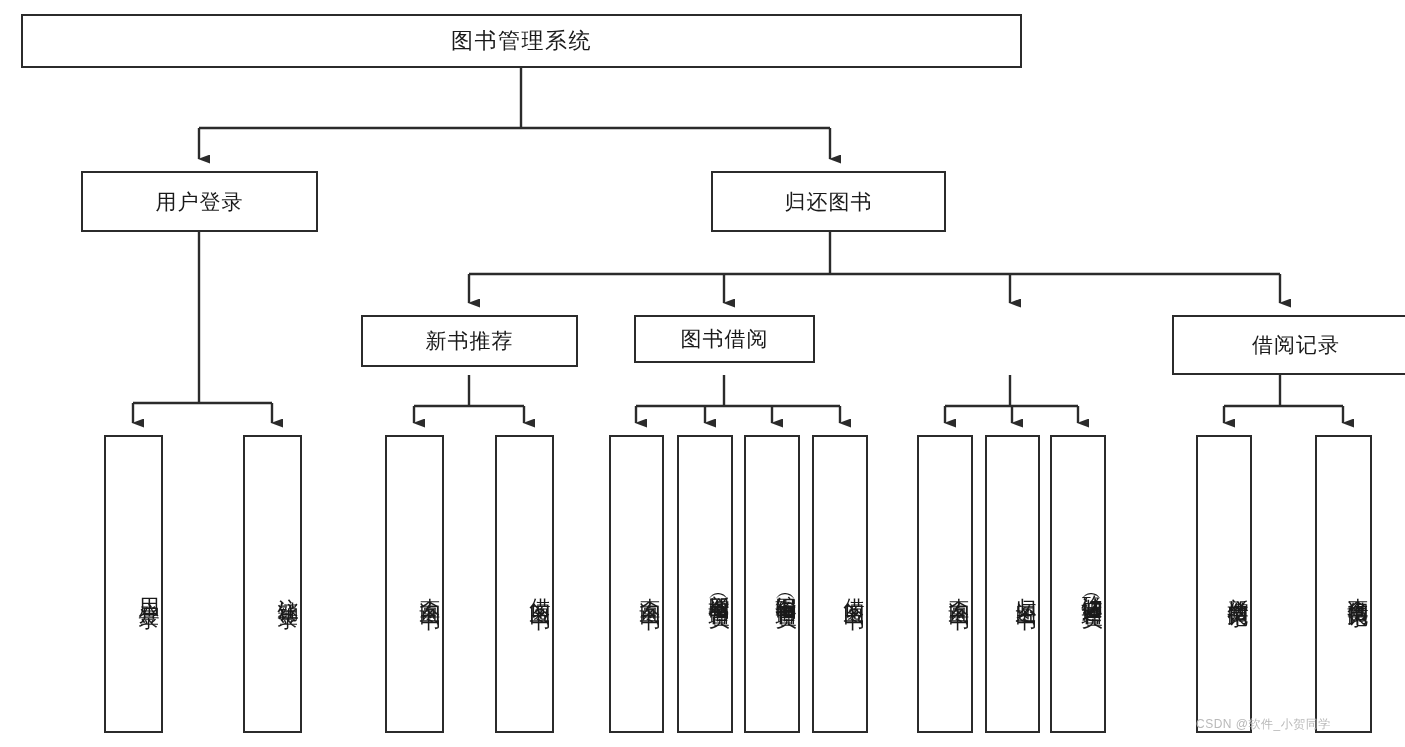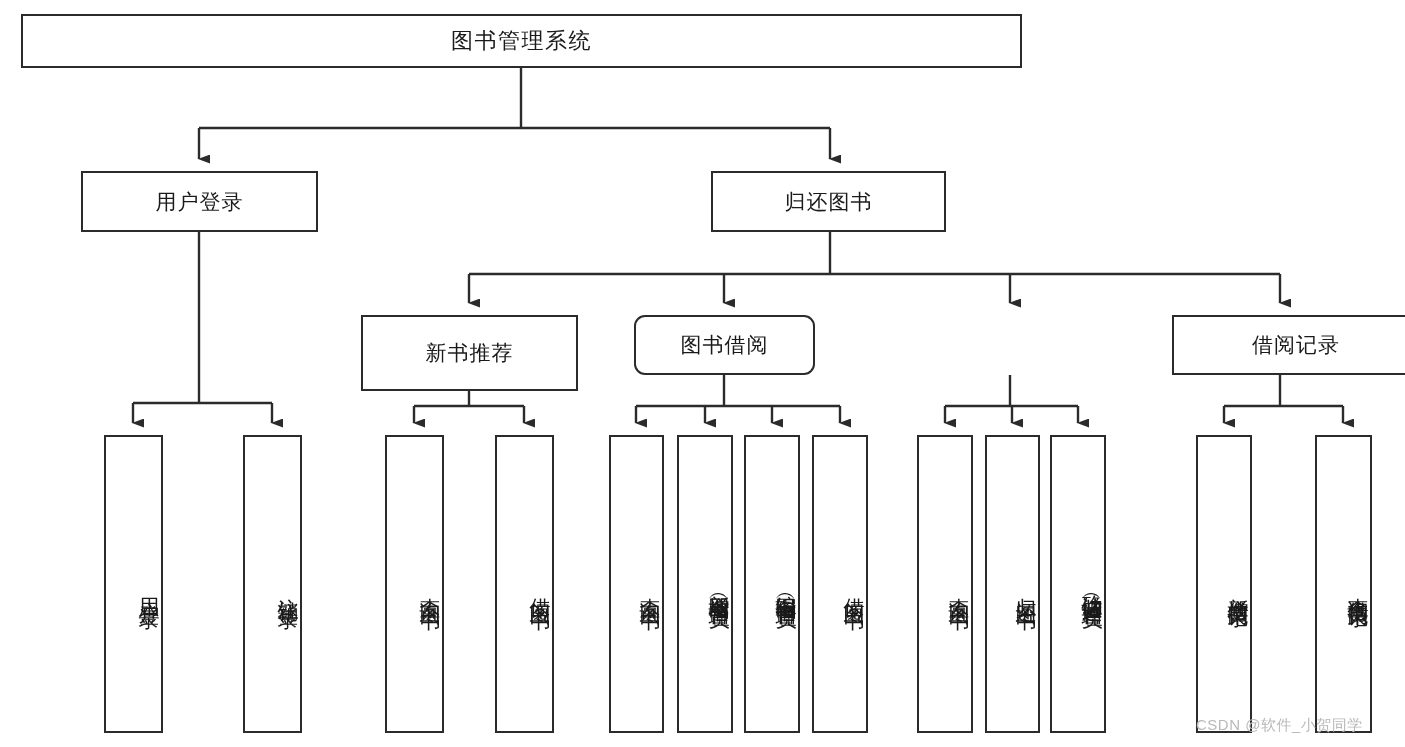--- a/index.html
+++ b/index.html
@@ -30,21 +30,21 @@
     font-size:21px;
     letter-spacing:4px;
     line-height:1.1;
     align-items:flex-start;
     justify-content:center;
     padding-top:10px;
   }
   .node-v.tight{letter-spacing:2px;padding-top:6px;}
   .watermark{
     position:absolute;
-    font-size:15px;
+    font-size:12px;
     color:#b9b9b9;
     letter-spacing:0.5px;
     white-space:nowrap;
     user-select:none;
   }
 </style>
 </head>
 <body>
 
 <div id="diagram">
@@ -97,22 +97,22 @@
       <path d="M1224,406 L1224,423" marker-end="url(#arr)"></path>
       <path d="M1343,406 L1343,423" marker-end="url(#arr)"></path>
     </g>
   </svg>
 
   <div class="node node-h node-root" style="left:21px;top:14px;width:1001px;height:54px;">图书管理系统</div>
 
   <div class="node node-h" style="left:81px;top:171px;width:237px;height:61px;">用户登录</div>
   <div class="node node-h" style="left:711px;top:171px;width:235px;height:61px;">归还图书</div>
 
-  <div class="node node-h" style="left:361px;top:315px;width:217px;height:76px;">新书推荐</div>
-  <div class="node node-h" style="left:634px;top:315px;width:181px;height:60px;border-radius:11px;">图书借阅</div>
+  <div class="node node-h" style="left:361px;top:315px;width:217px;height:52px;">新书推荐</div>
+  <div class="node node-h" style="left:634px;top:315px;width:181px;height:48px;">图书借阅</div>
   <div class="node node-h" style="left:1172px;top:315px;width:248px;height:60px;">借阅记录</div>
 
   <div class="node node-v" style="left:104px;top:435px;width:59px;height:298px;">用户登录</div>
   <div class="node node-v" style="left:243px;top:435px;width:59px;height:298px;">注销登录</div>
 
   <div class="node node-v" style="left:385px;top:435px;width:59px;height:298px;">查询图书</div>
   <div class="node node-v" style="left:495px;top:435px;width:59px;height:298px;">借阅图书</div>
 
   <div class="node node-v" style="left:609px;top:435px;width:55px;height:298px;">查询图书</div>
   <div class="node node-v tight" style="left:677px;top:435px;width:56px;height:298px;">新增图书（管理员）</div>

